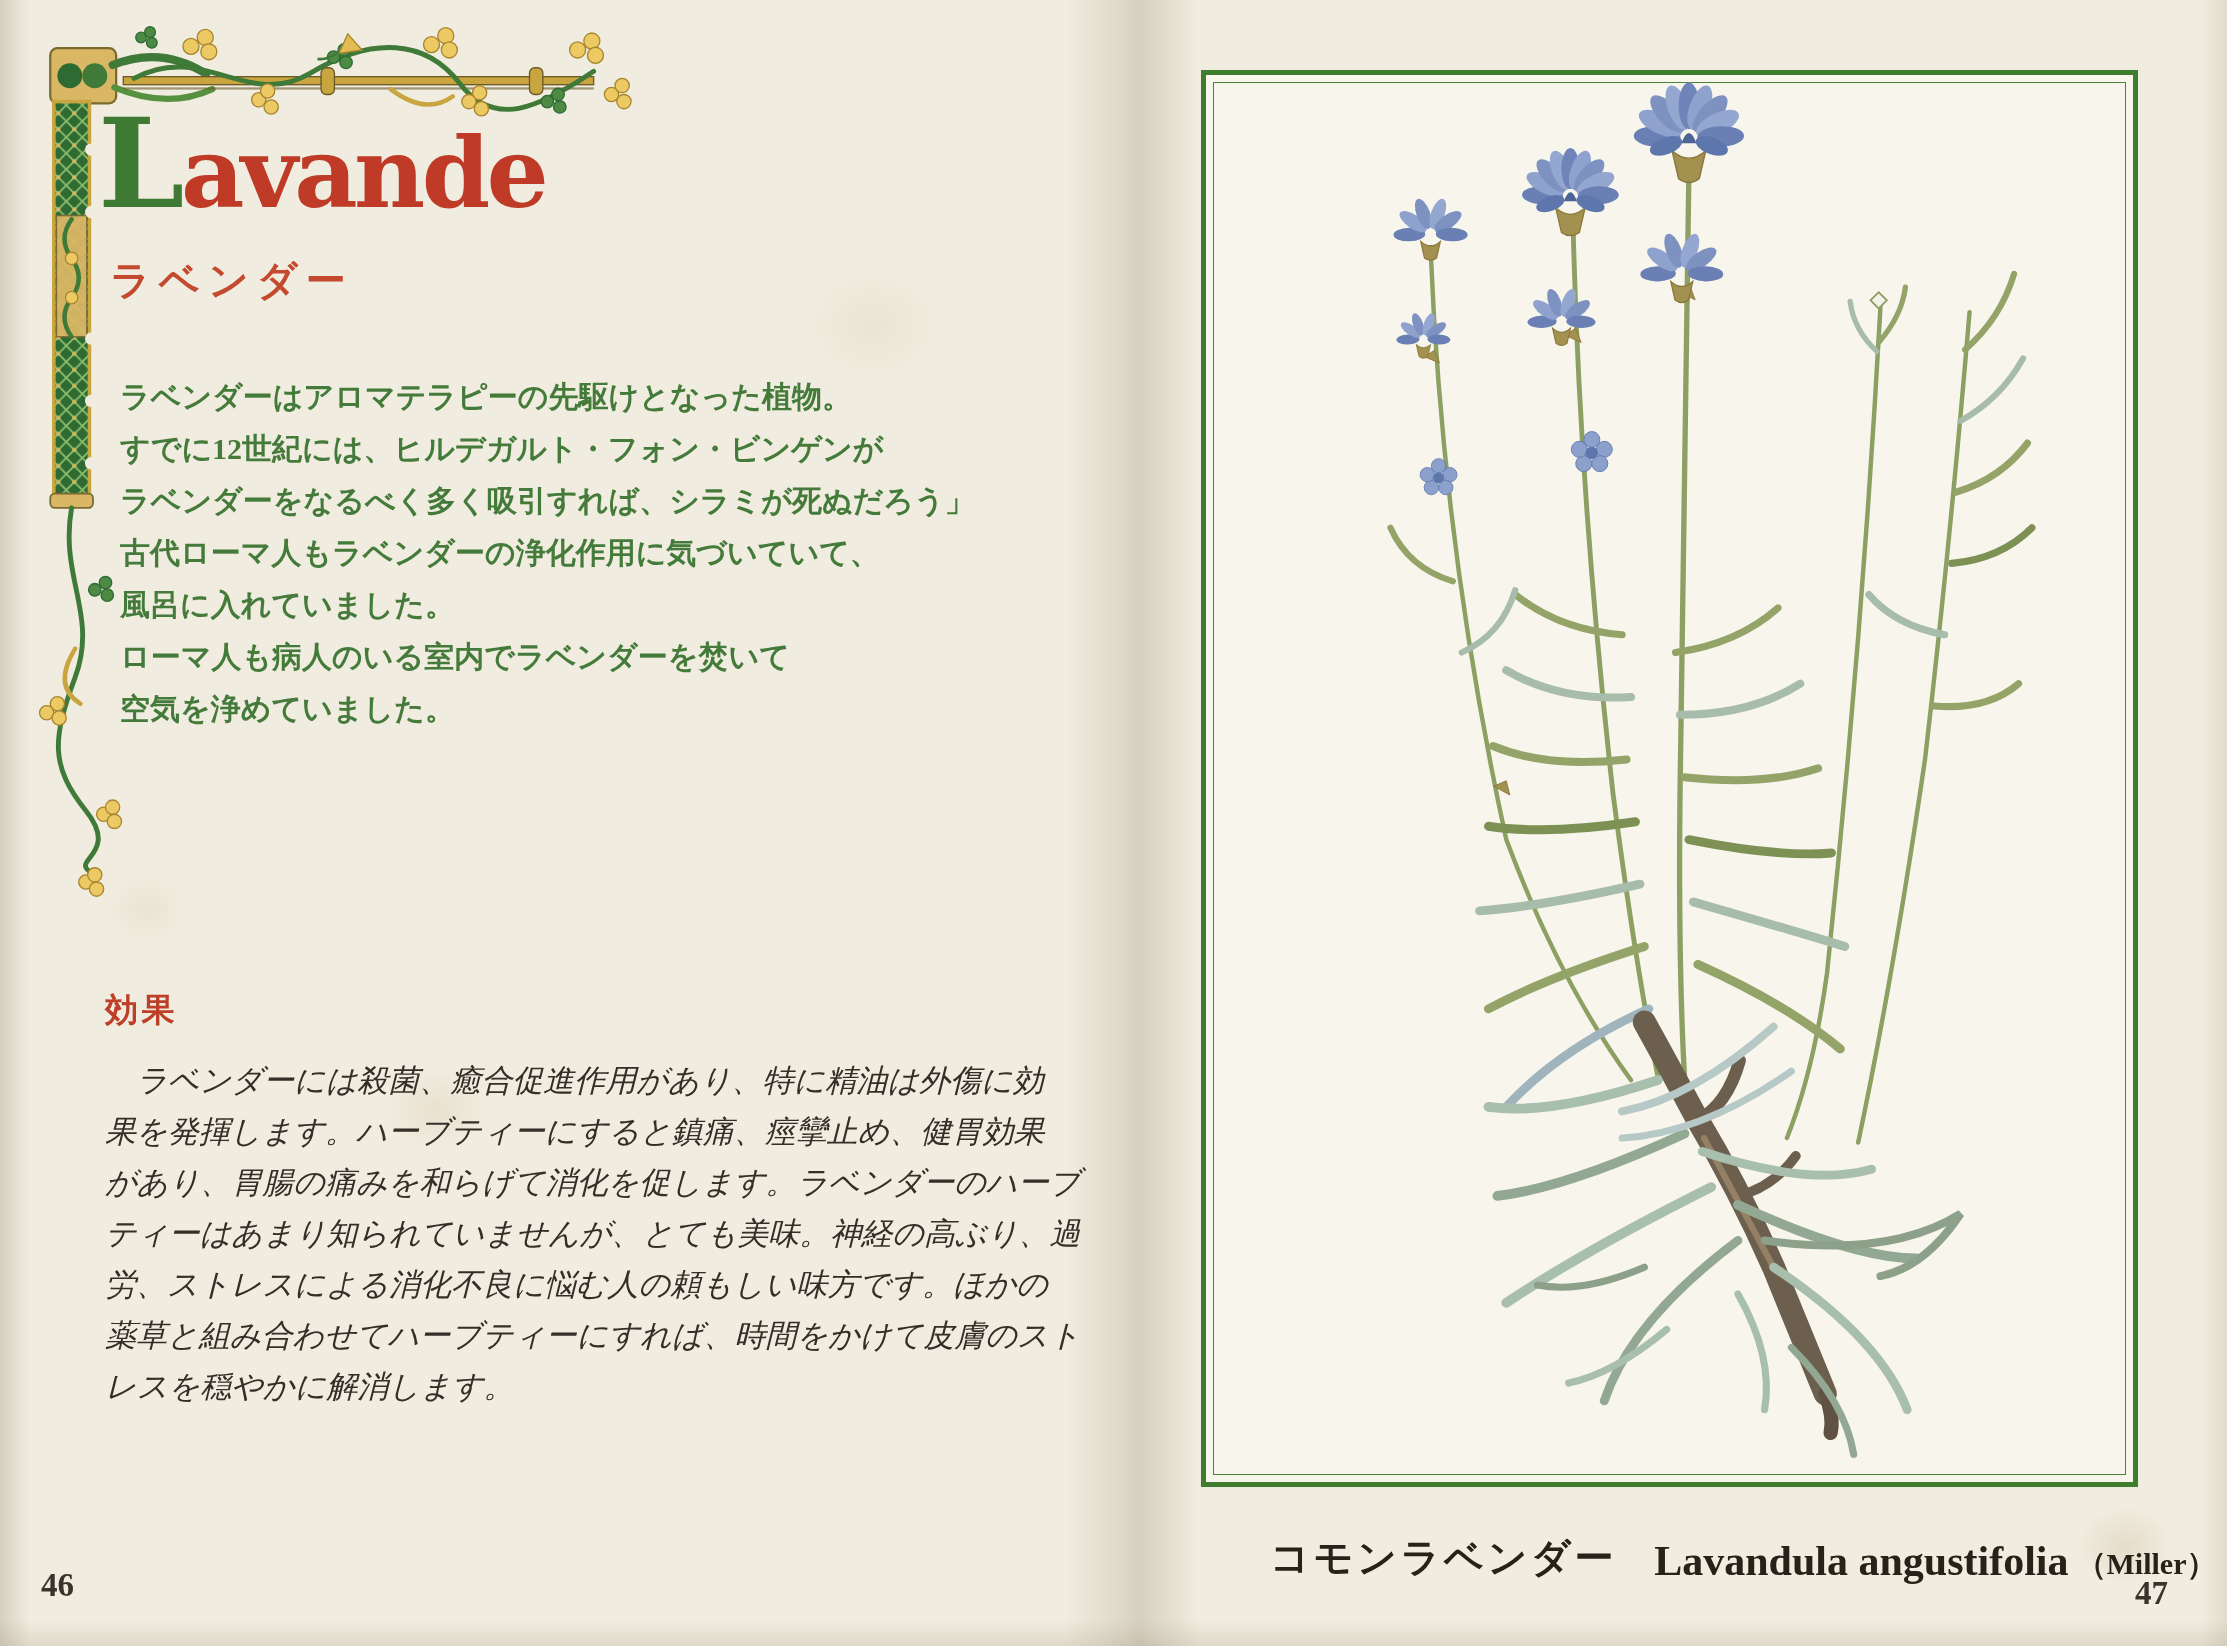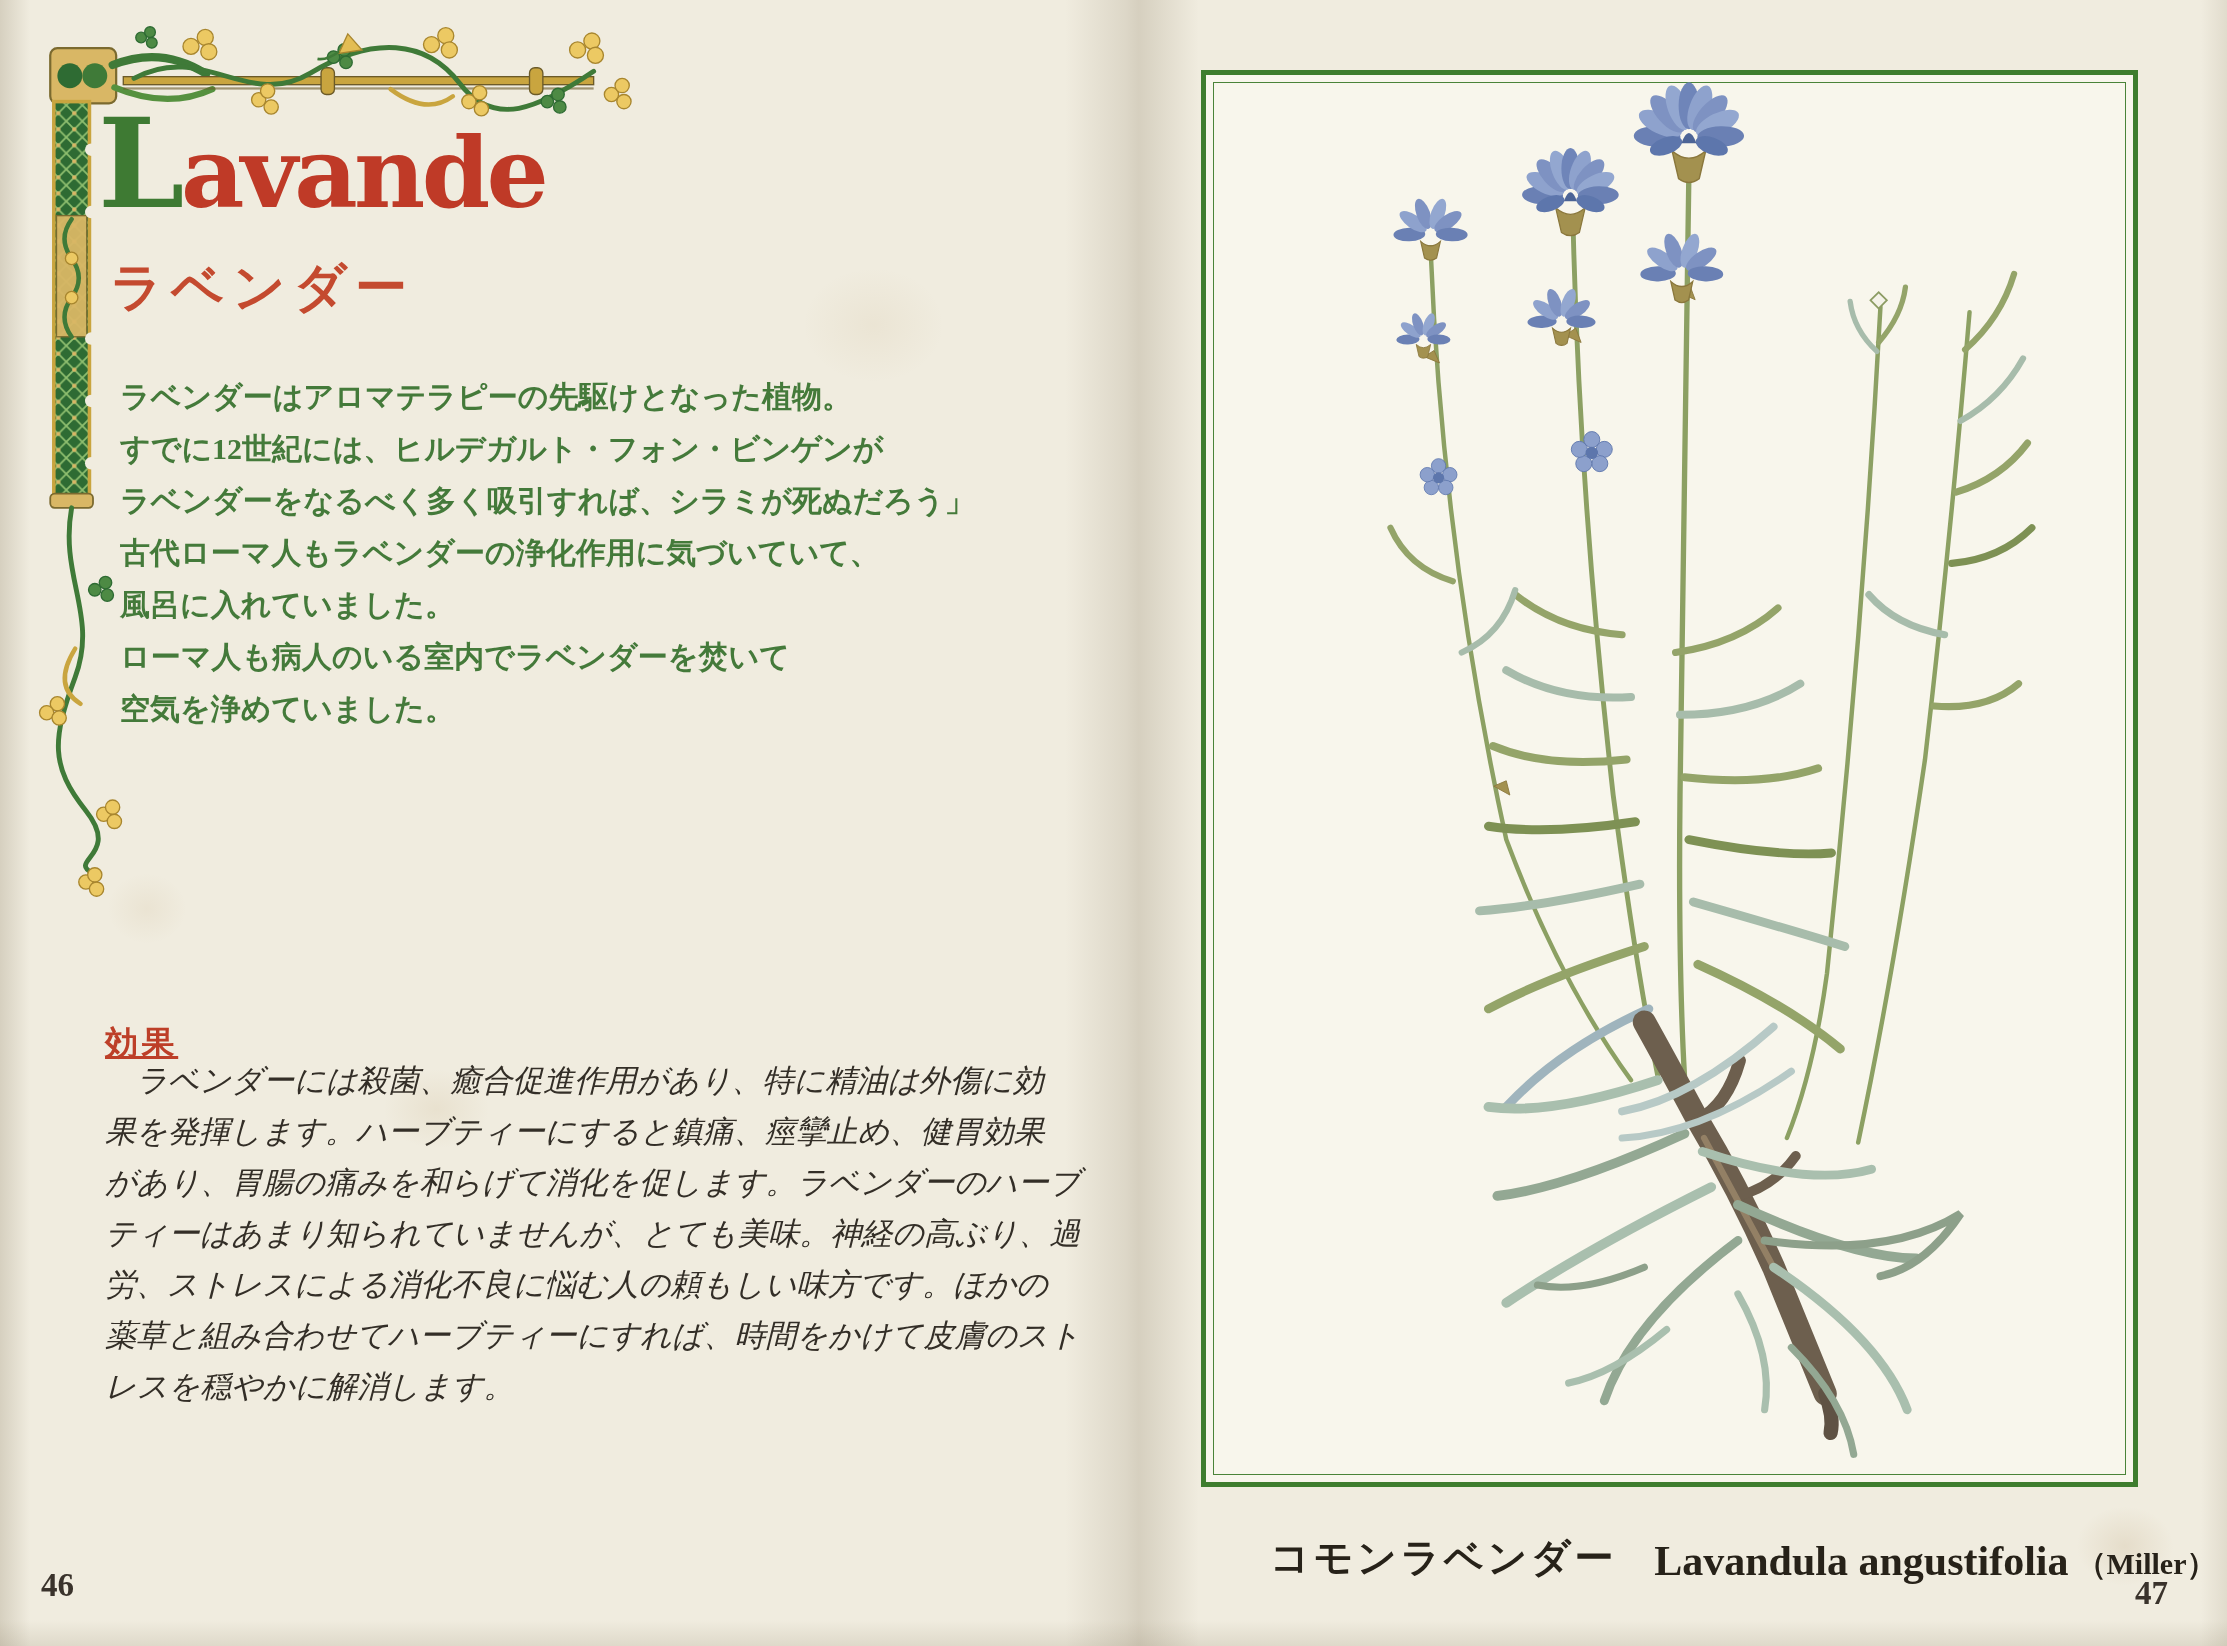--- a/index.html
+++ b/index.html
@@ -27,25 +27,25 @@
   .s4{left:107px;top:873px;width:80px;height:71px;background:radial-gradient(rgba(166,128,64,.08),rgba(166,128,64,0) 70%);}
   .s5{left:1390px;top:107px;width:125px;height:98px;background:radial-gradient(rgba(166,128,64,.06),rgba(166,128,64,0) 70%);}
 
   
   .title{position:absolute;left:98px;top:103px;white-space:nowrap;
     font-family:"DejaVu Serif","Liberation Serif",serif;font-weight:bold;
     letter-spacing:-3.6px;line-height:1;}
   .title .initial{font-size:123px;color:#3e7a33;}
   .title .rest{font-size:98px;color:#bf3a27;}
   .subtitle{position:absolute;left:110px;top:253px;
-    font-size:52px;font-weight:bold;color:#c44a2f;letter-spacing:8px;}
+    font-size:40px;font-weight:bold;color:#c44a2f;letter-spacing:8px;}
   .intro{position:absolute;left:120px;top:371px;
     font-size:30px;font-weight:bold;color:#447a3a;line-height:52px;white-space:nowrap;}
-  .section-heading{position:absolute;left:105px;top:1021px;
-    font-size:33px;font-weight:bold;color:#bd3f28;letter-spacing:3.6px;text-decoration:underline;}
+  .section-heading{position:absolute;left:105px;top:988px;
+    font-size:33px;font-weight:bold;color:#bd3f28;letter-spacing:3.6px;}
   .bodytext{position:absolute;left:105px;top:1055px;
     font-size:31px;color:#332e27;line-height:51px;white-space:nowrap;font-style:italic;}
   .pagenum{position:absolute;font-size:33px;color:#3a332c;font-weight:bold;}
   .pn-left{left:41px;top:1567px;}
   .pn-right{left:2135px;top:1575px;}
 
   
   .frame{position:absolute;left:1201px;top:70px;width:937px;height:1417px;
     border:5.3px solid #3e7d2e;background:#f8f6ec;box-sizing:border-box;}
   .frame-inner{position:absolute;left:7.1px;top:7.1px;right:7.1px;bottom:7.1px;

